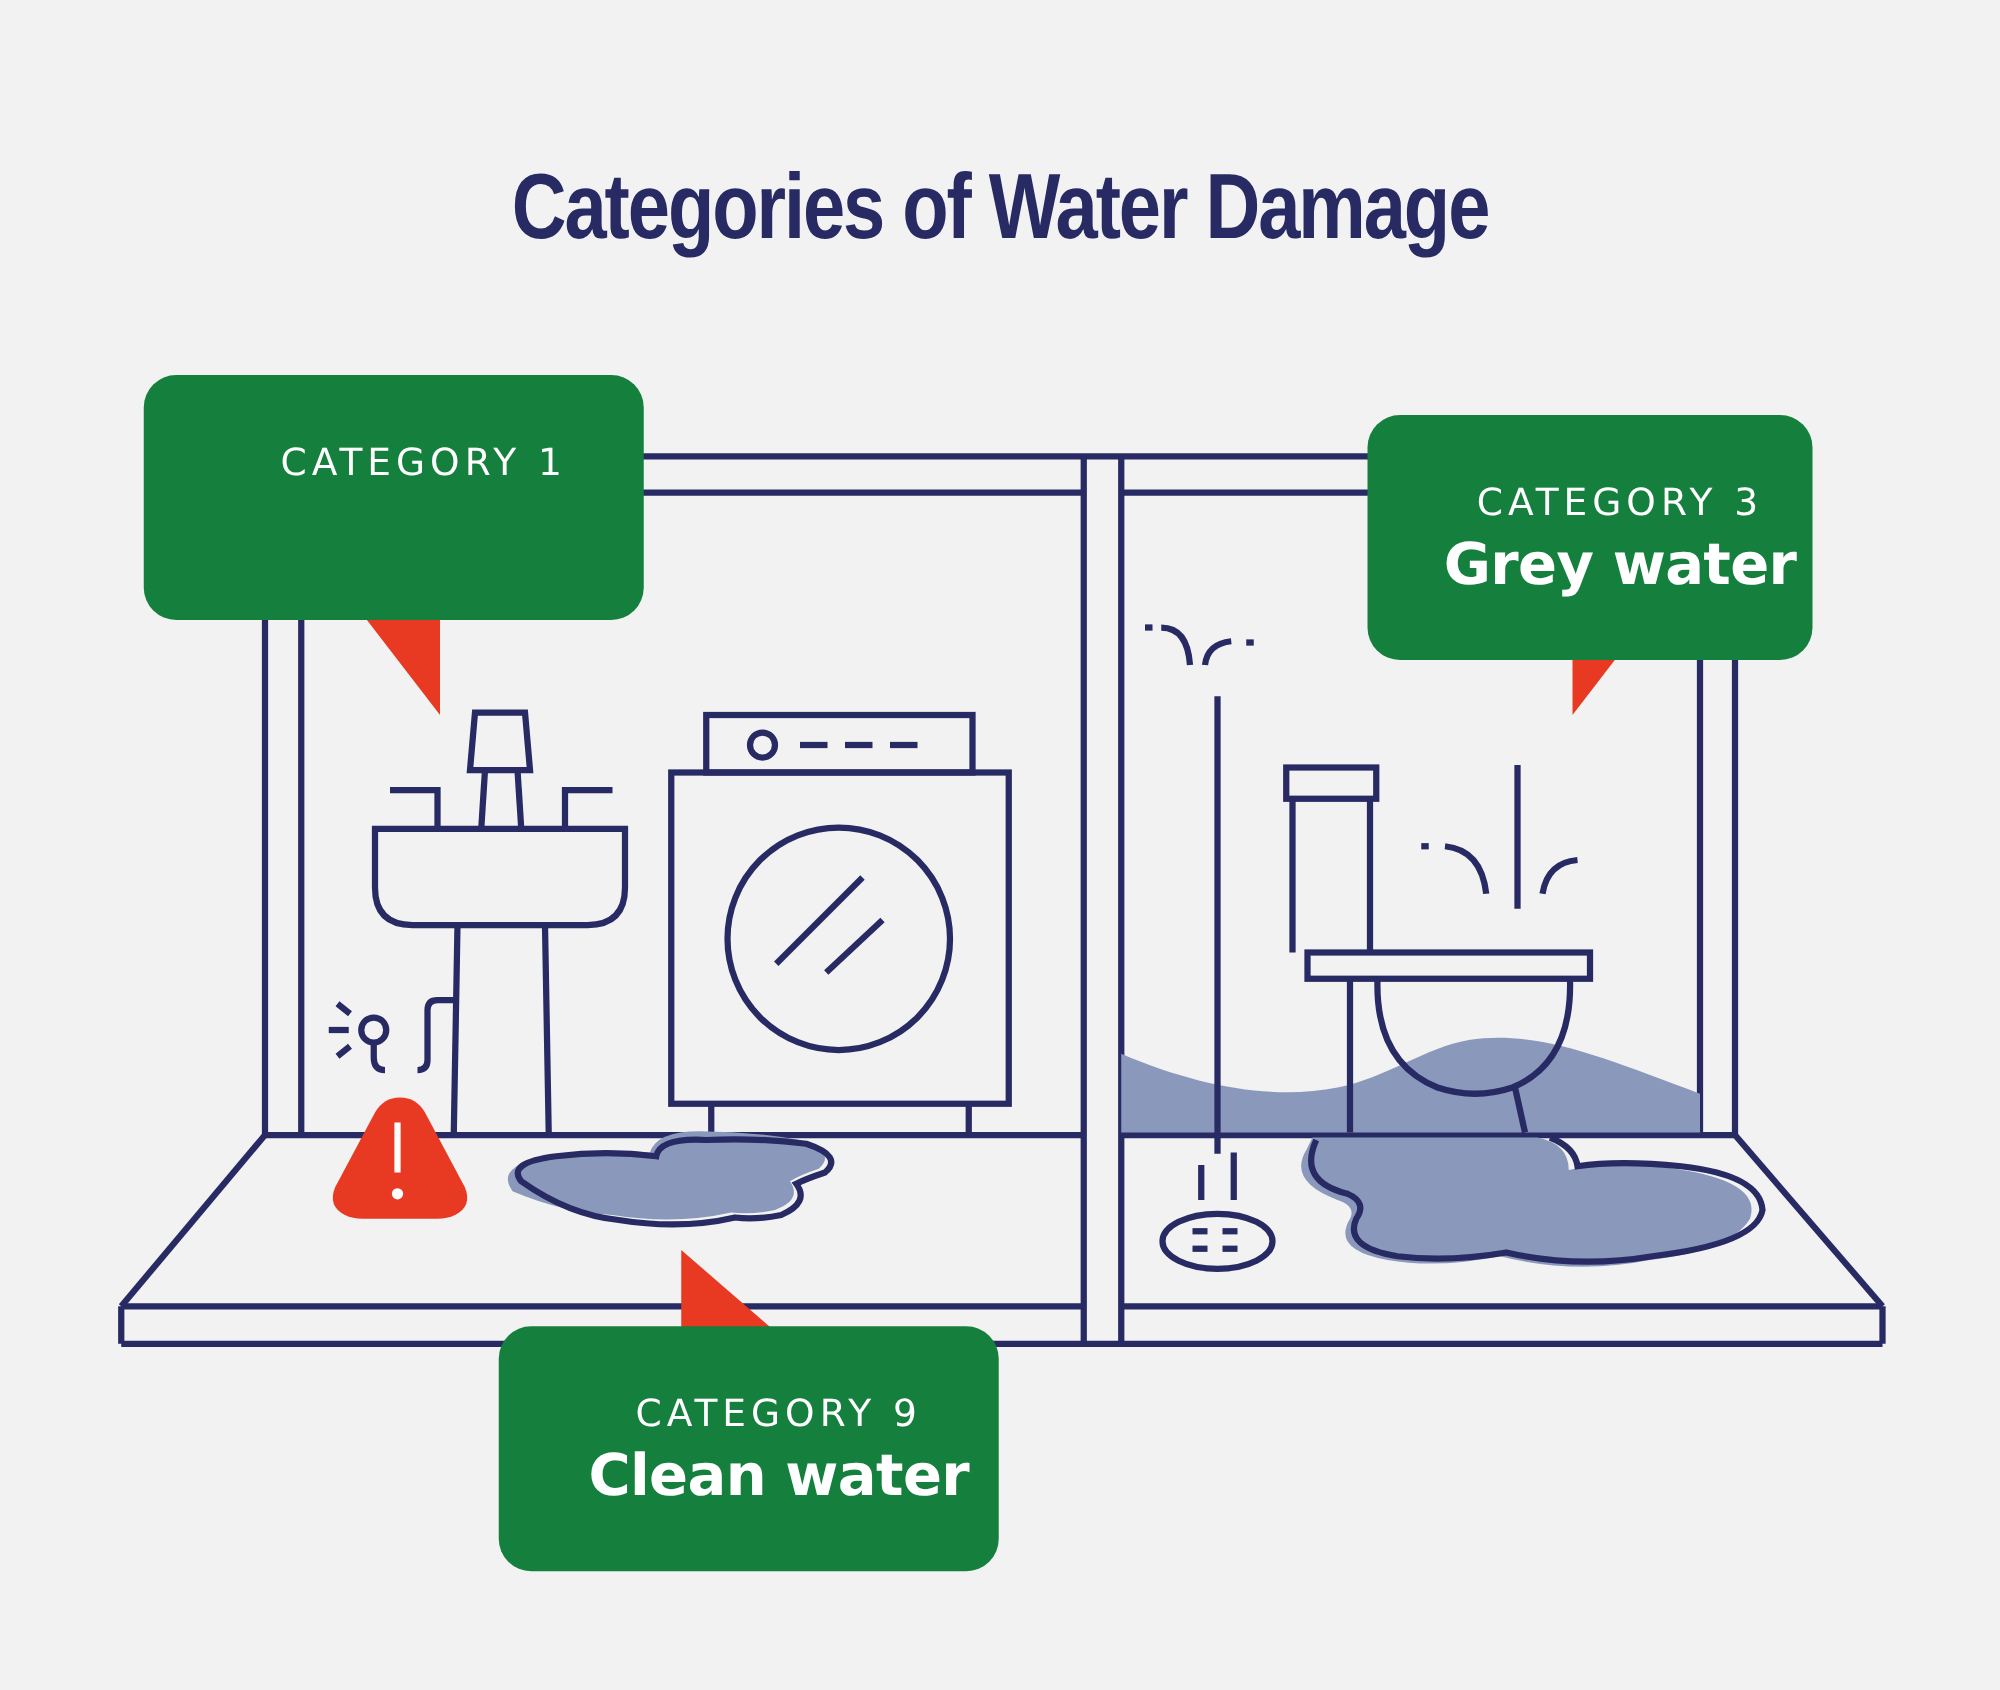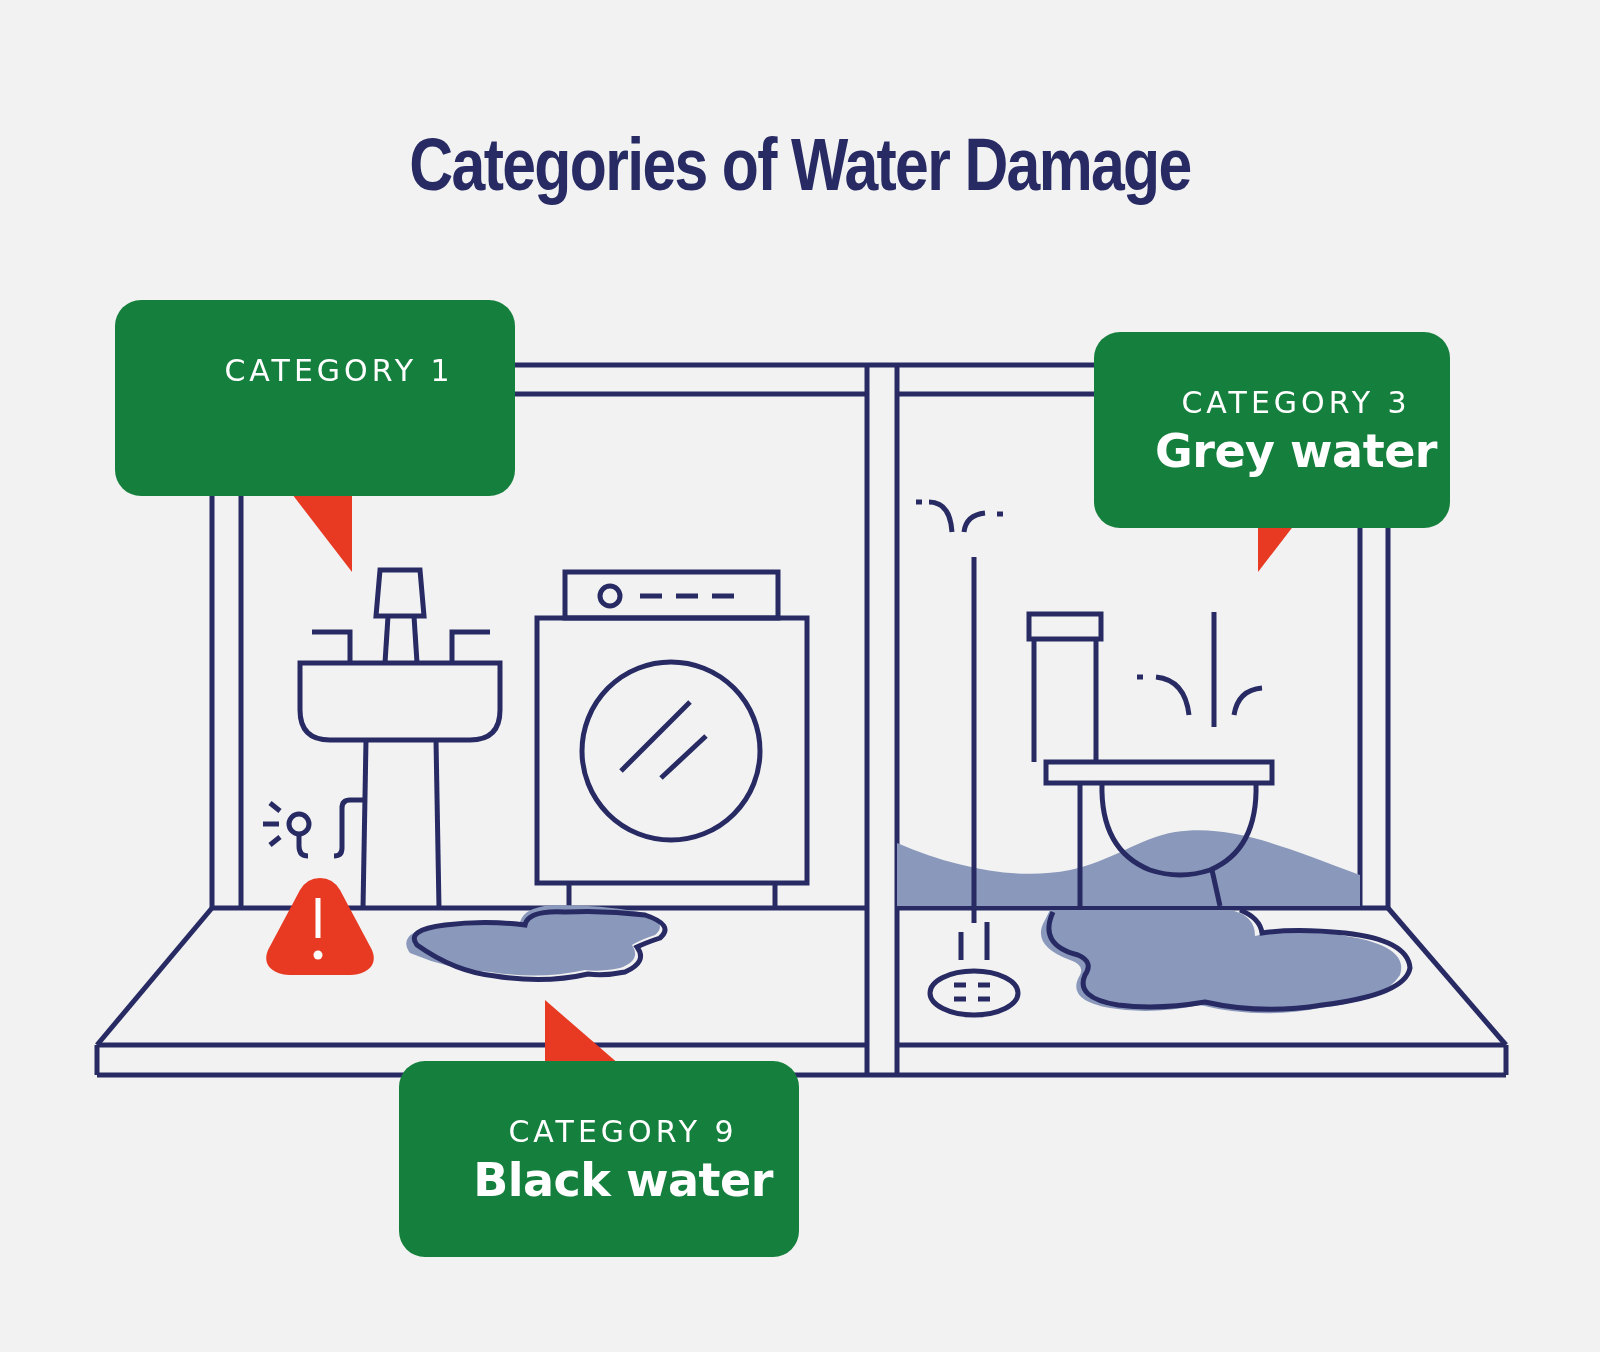--- a/index.html
+++ b/index.html
@@ -180,14 +180,14 @@
   <div class="cat">CATEGORY 1</div>
 </div>
 
 <div class="bubble" id="b3">
   <div class="cat">CATEGORY 3</div>
   <div class="name">Grey water</div>
 </div>
 
 <div class="bubble" id="b2">
   <div class="cat">CATEGORY 9</div>
-  <div class="name">Black water</div>
+  <div class="name">Clean water</div>
 </div>
 
 </body></html>

